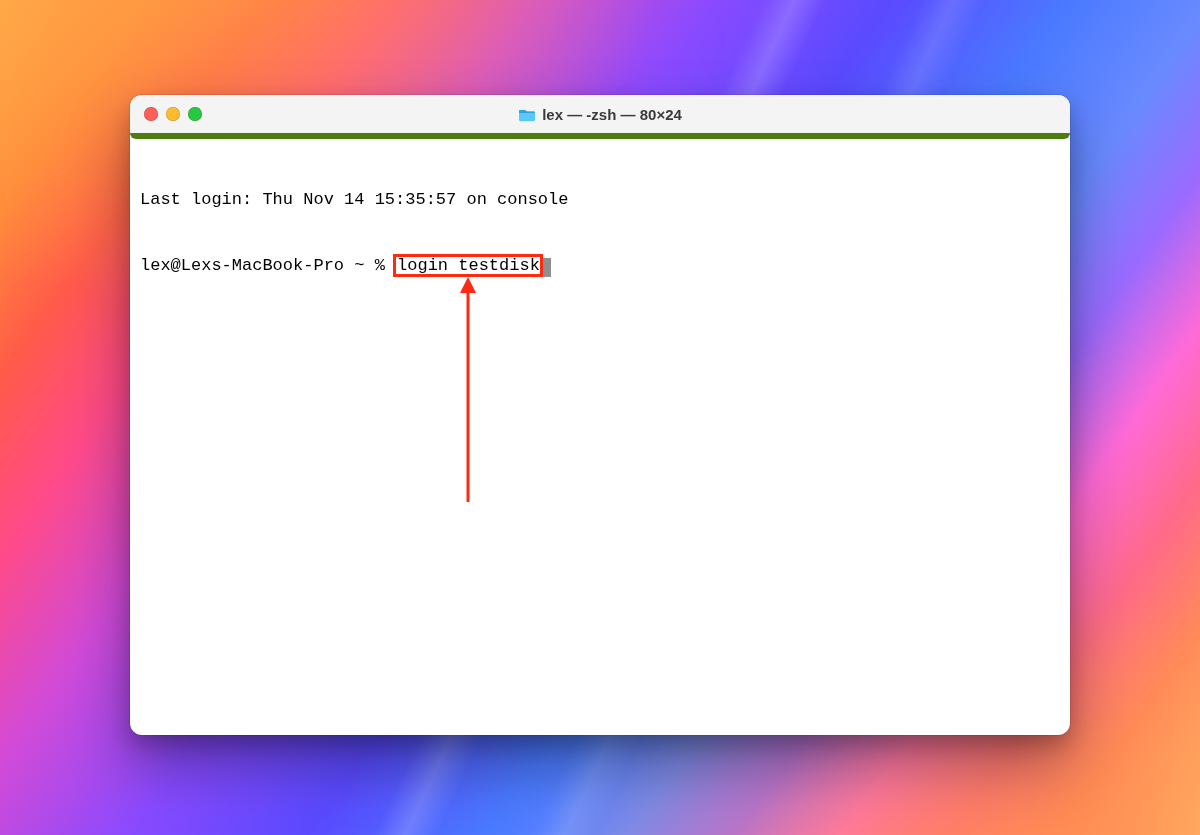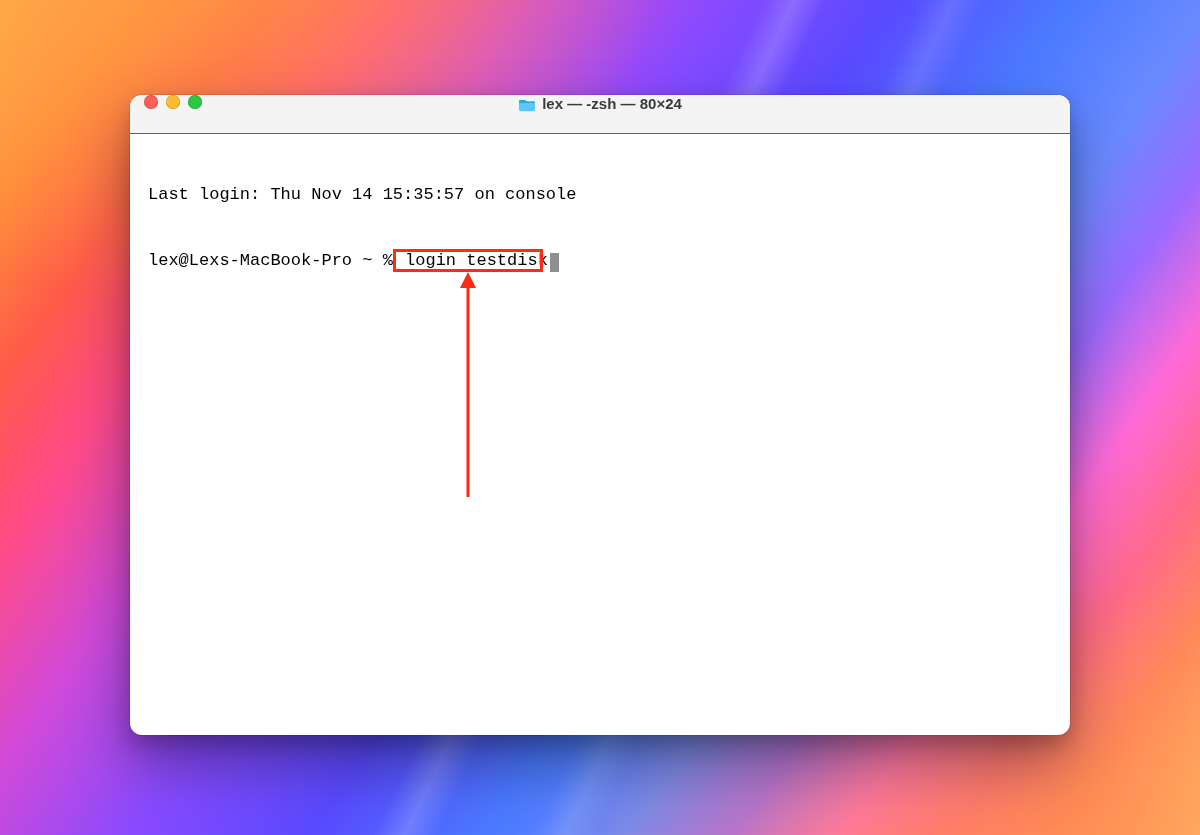--- a/index.html
+++ b/index.html
@@ -60,25 +60,26 @@
       0 30px 60px rgba(0,0,0,0.35),
       0 10px 20px rgba(0,0,0,0.2);
     overflow: hidden;
     display: flex;
     flex-direction: column;
   }
 
   .titlebar {
     height: 38px;
     background: #f4f4f4;
-    border-bottom: 1px solid #4d7c0f;
+    border-bottom: 6px solid #4d7c0f;
     display: flex;
-    align-items: flex-start;
+    align-items: center;
     position: relative;
     flex-shrink: 0;
+    border-radius: 6px;
   }
   .traffic-lights {
     display: flex;
     gap: 8px;
     margin-left: 14px;
     align-items: center;
   }
   .tl {
     width: 14px;
     height: 14px;
@@ -105,21 +106,21 @@
   .folder-icon {
     display: inline-block;
     width: 18px;
     height: 14px;
     position: relative;
     top: 1px;
   }
 
   .terminal-body {
     flex: 1;
-    padding: 6px 10px 10px 18px;
+    padding: 6px 10px 10px 10px;
     font-family: "SF Mono", Menlo, Monaco, "Courier New", monospace;
     font-size: 17px;
     line-height: 22px;
     color: #000;
     white-space: pre;
     position: relative;
   }
   .term-line {
     display: block;
   }

